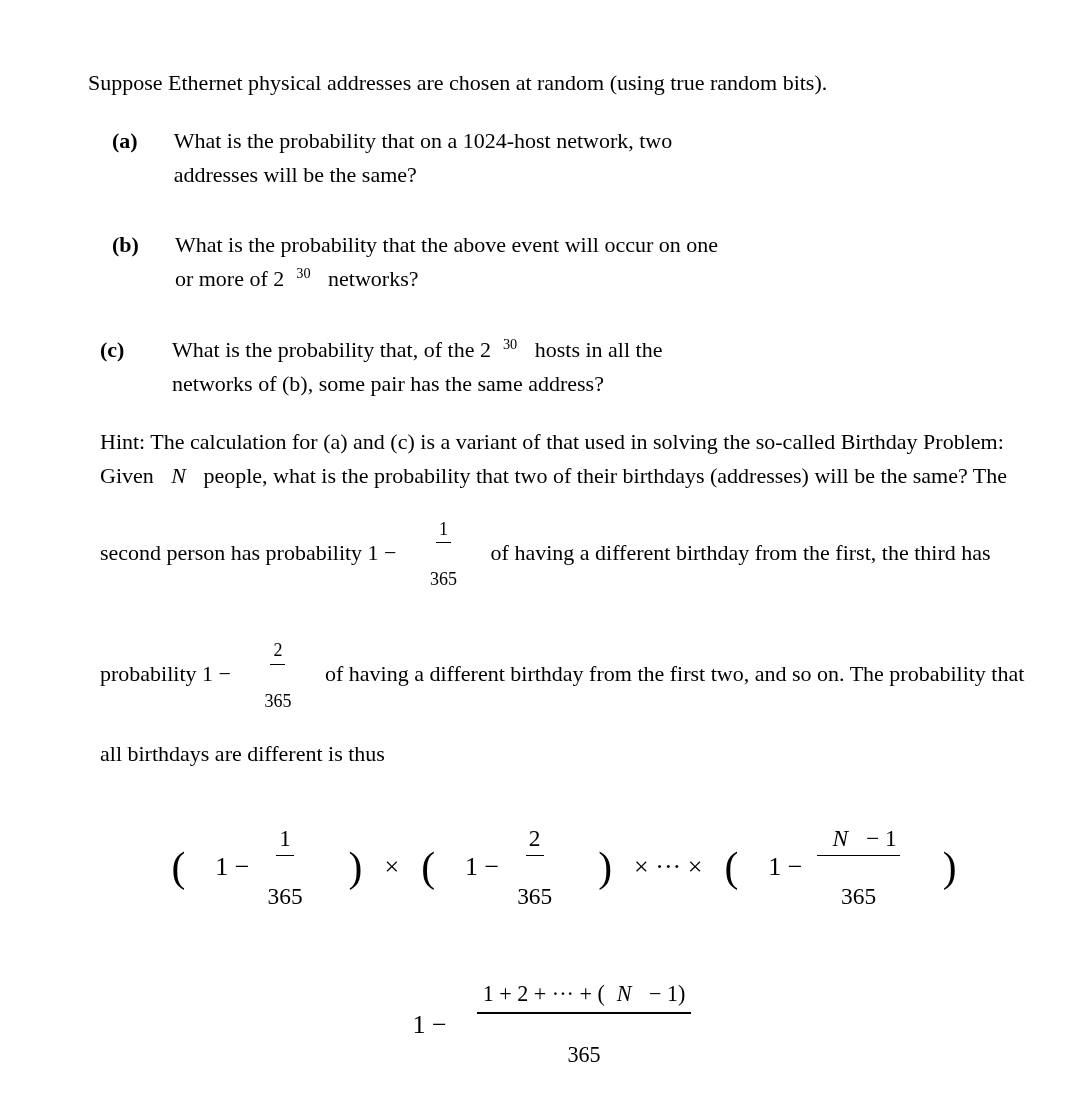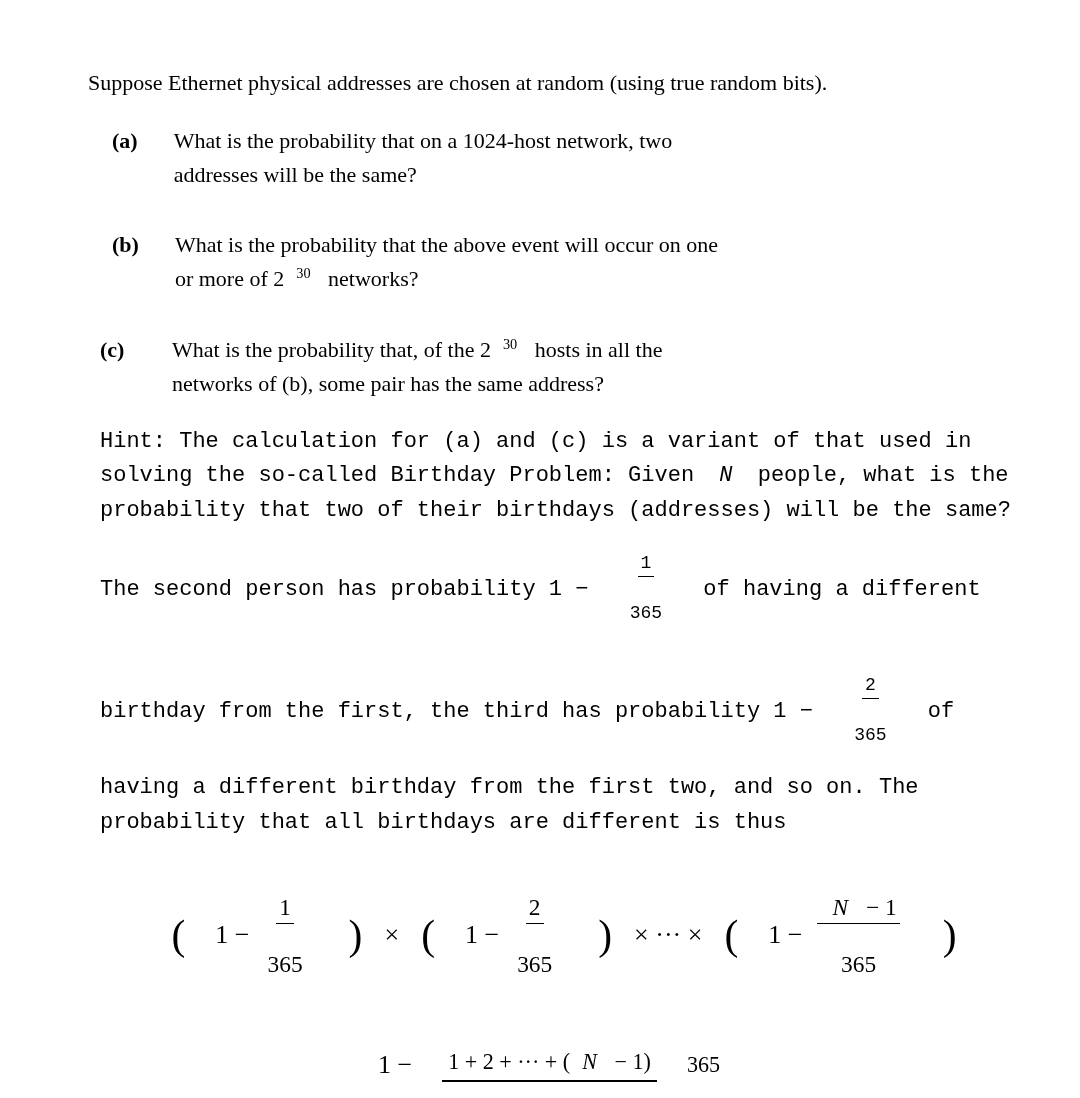--- a/index.html
+++ b/index.html
@@ -38,21 +38,20 @@
       flex-shrink: 0;
     }
 
     .part-text {
       flex: 1;
     }
 
     .hint-block {
       margin-top: 6px;
       margin-bottom: 8px;
-      font-family: Liberation Mono, monospace;
     }
 
     .formula-block {
       text-align: center;
       margin: 28px 0 20px 0;
       font-size: 26px;
     }
 
     .formula-small-text {
       margin-bottom: 8px;
@@ -110,21 +109,21 @@
       vertical-align: super;
     }
 
     .times-sign {
       font-size: 1em;
       margin: 0 4px;
     }
 
     .big-frac {
       display: inline-flex;
-      flex-direction: row;
+      flex-direction: column;
       align-items: center;
       vertical-align: middle;
       font-size: 0.85em;
     }
 
     .big-frac .bnum {
       border-bottom: 2px solid #000;
       padding: 0 6px 2px 6px;
       line-height: 1.4;
       font-size: 1em;

